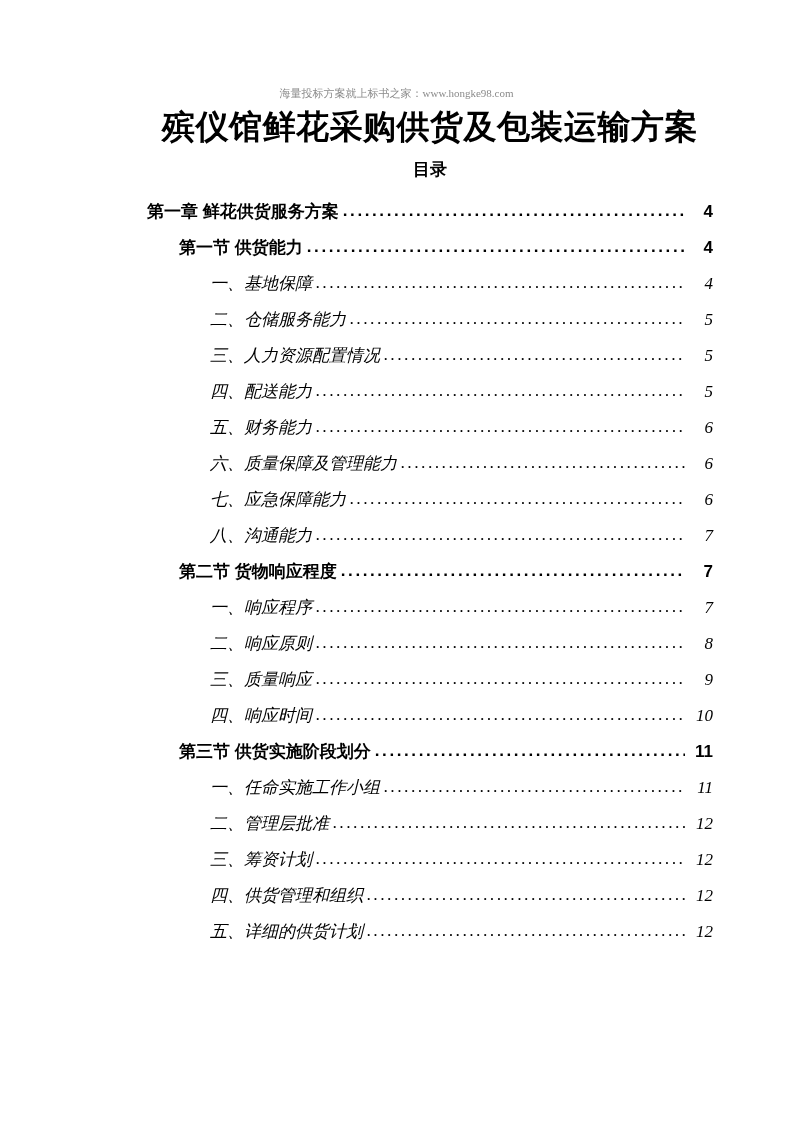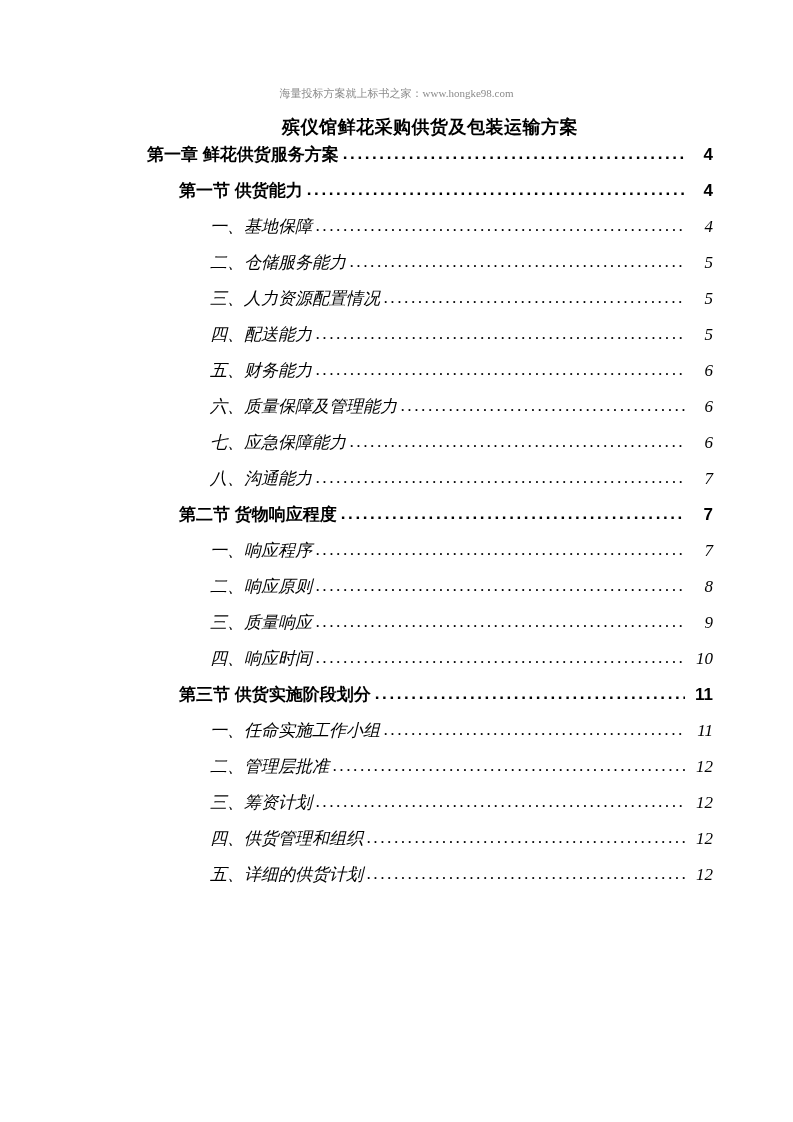--- a/index.html
+++ b/index.html
@@ -32,21 +32,21 @@
   }
   .doc-body {
     position: absolute;
     top: 92px;
     left: 115px;
     width: 566px;
   }
   .doc-title {
     font-family: "Liberation Sans", sans-serif;
     font-weight: bold;
-    font-size: 18px;
+    font-size: 33px;
     line-height: 38px;
     text-align: center;
     letter-spacing: 0.5px;
     margin: 0;
     color: #000;
   }
   .toc-heading {
     font-family: "Liberation Sans", sans-serif;
     font-weight: bold;
     font-size: 17px;
@@ -131,20 +131,21 @@
 </style>
 </head>
 <body>
 
 <div class="page">
 
   <div class="watermark-top">海量投标方案就上标书之家：www.hongke98.com</div>
 
   <div class="doc-body">
     <h1 class="doc-title">殡仪馆鲜花采购供货及包装运输方案</h1>
+    <div class="toc-heading">目录</div>
 
     <div class="toc" id="toc-list">
         <div class="toc-entry lvl-1">
           <span class="label">第一章  鲜花供货服务方案</span>
           <span class="leader">..........................................................................................</span>
           <span class="page-num">4</span>
         </div>
         <div class="toc-entry lvl-2">
           <span class="label">第一节 供货能力</span>
           <span class="leader">..........................................................................................</span>

